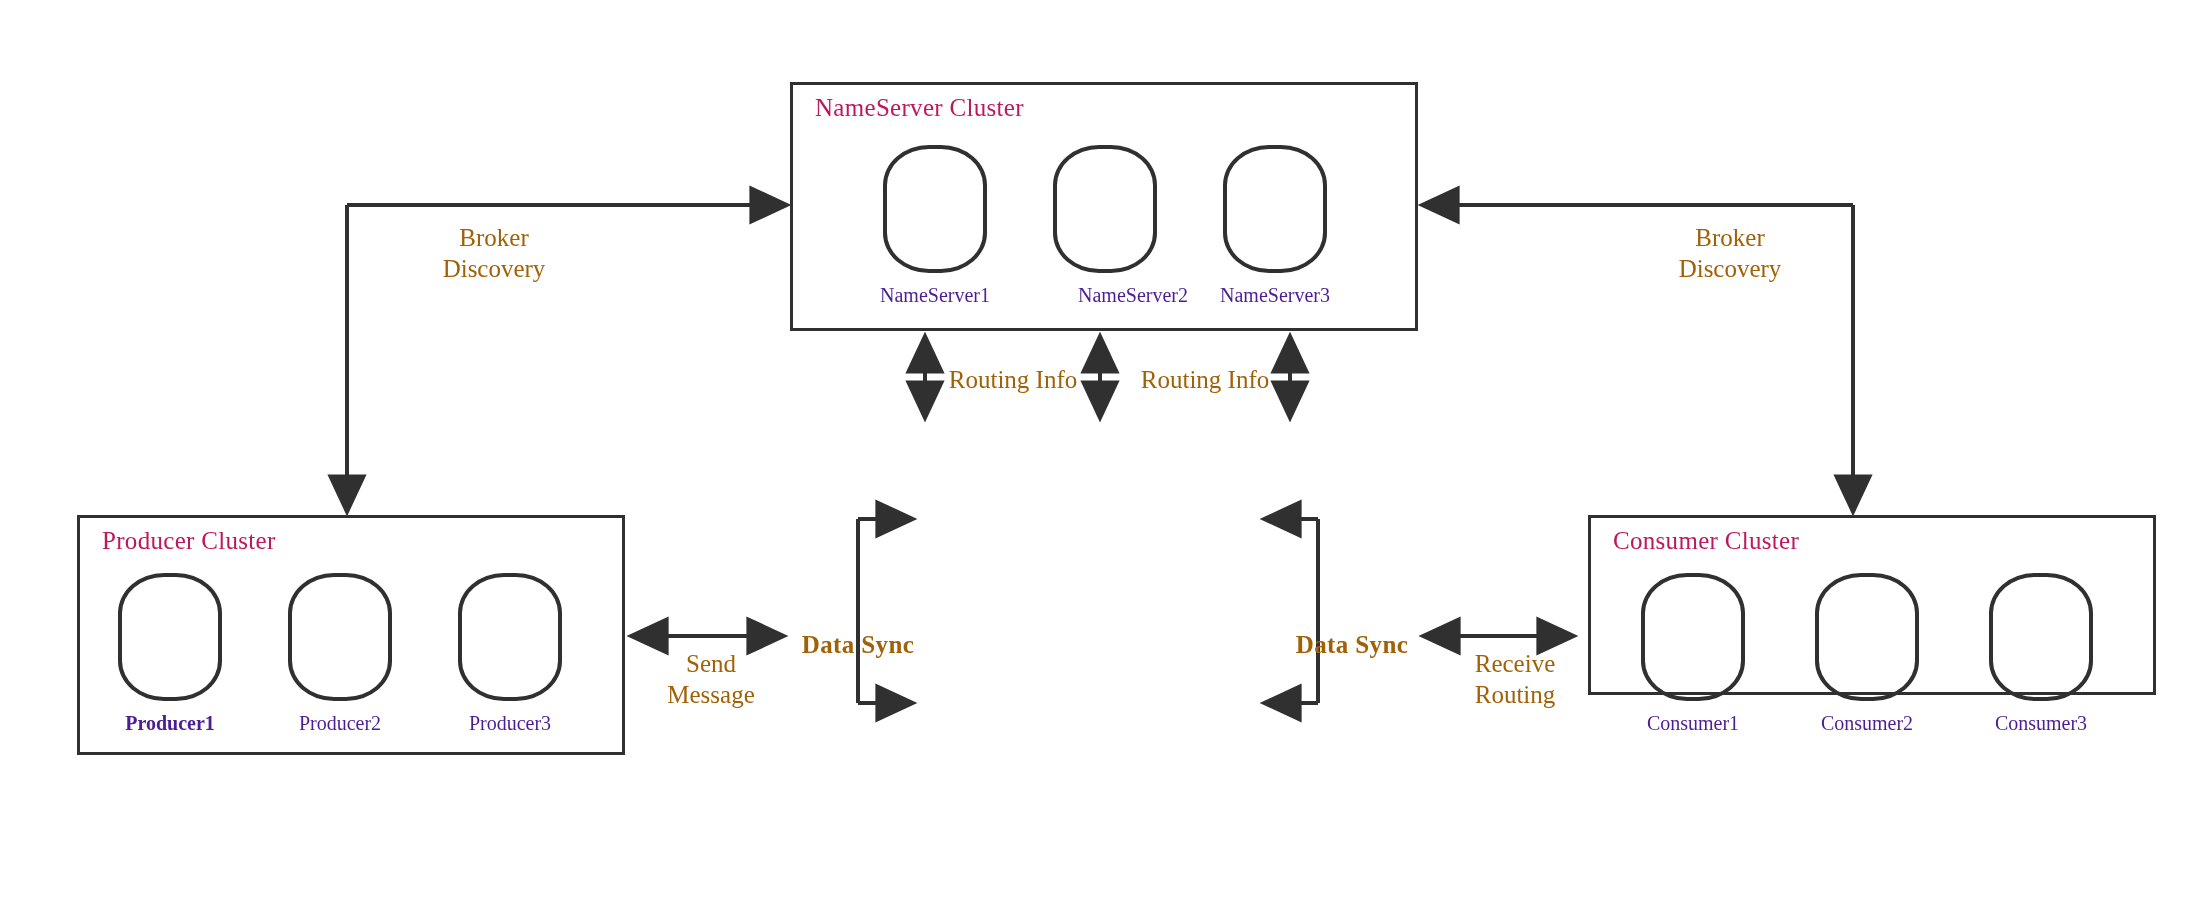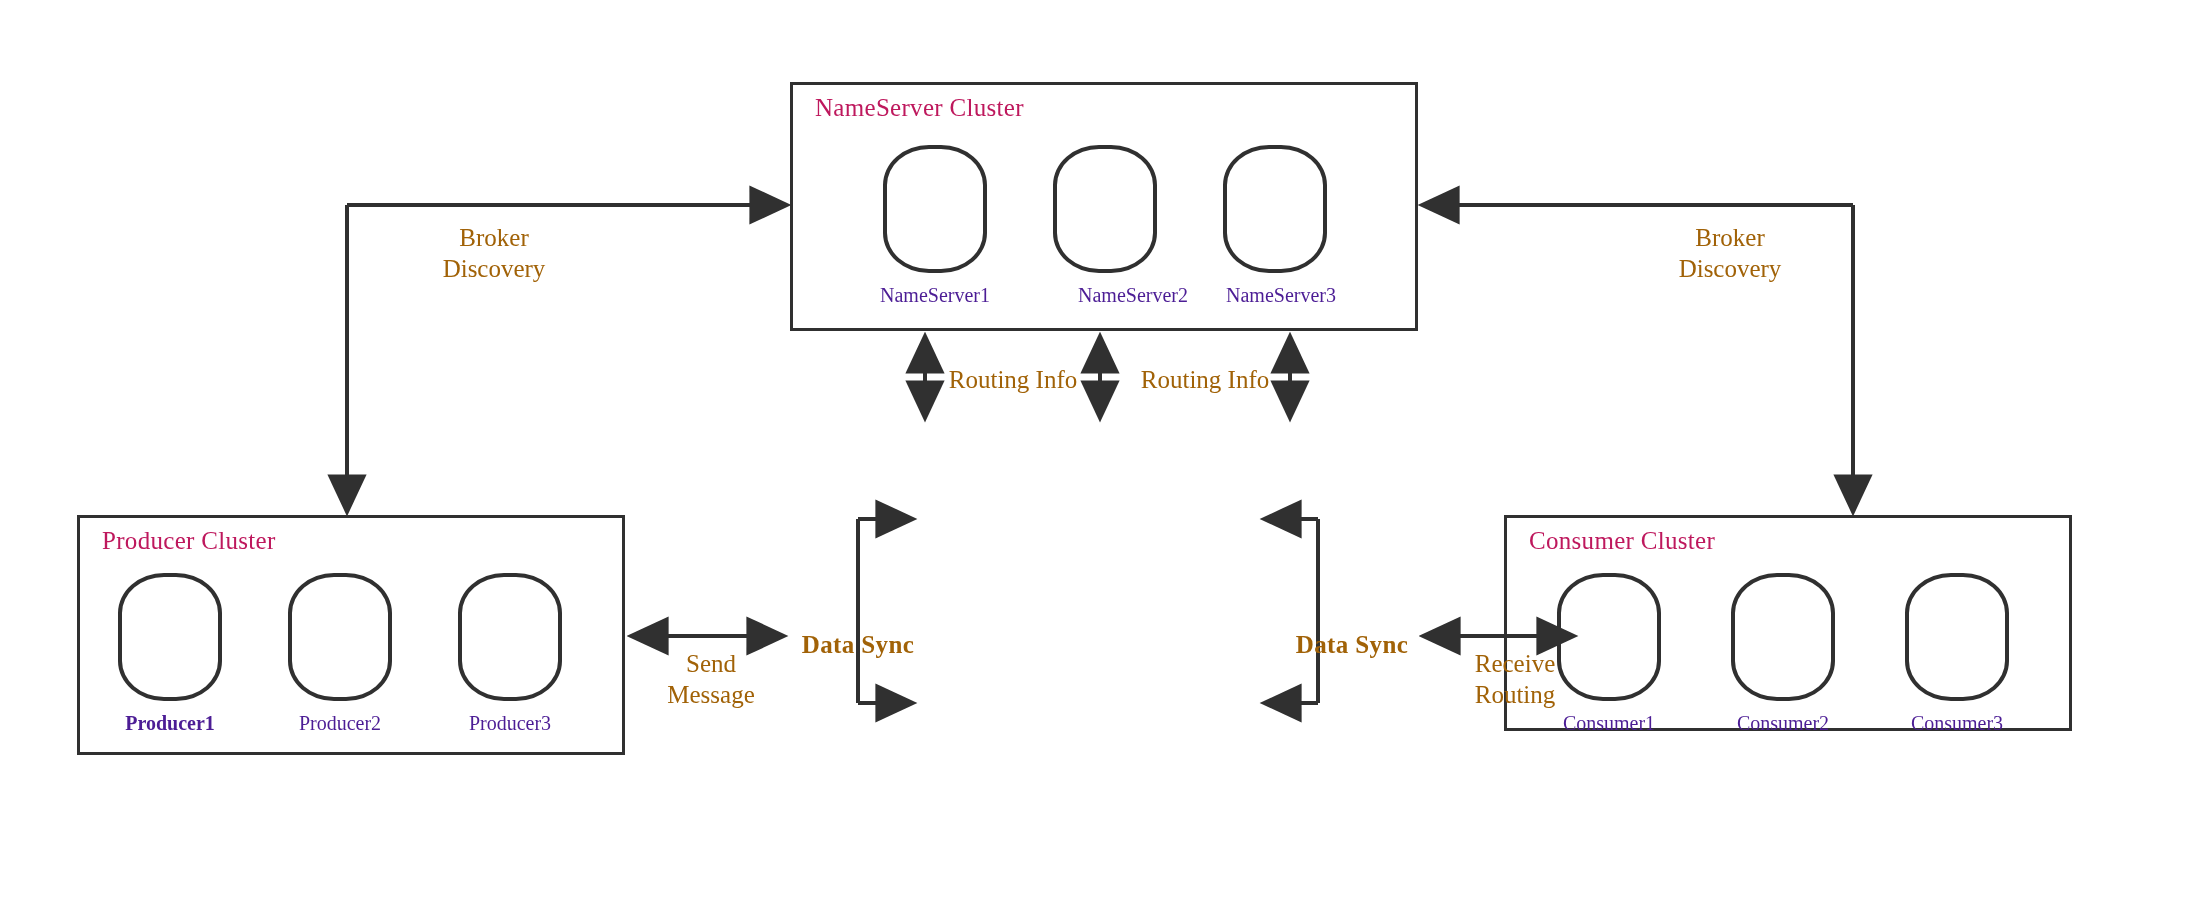--- a/index.html
+++ b/index.html
@@ -130,35 +130,35 @@
     </g>
   </svg>
 
   <div class="cluster" id="cluster-nameserver" style="left:790px; top:82px; width:628px; height:249px;">
     <div class="cluster-title">NameServer Cluster</div>
     <div class="node" style="left:90px; top:60px;"></div>
     <div class="node" style="left:260px; top:60px;"></div>
     <div class="node" style="left:430px; top:60px;"></div>
     <div class="node-label" style="left:142px; top:195px;">NameServer1</div>
     <div class="node-label" style="left:312px; top:195px;margin-left:28px;">NameServer2</div>
-    <div class="node-label" style="left:482px; top:195px;margin-left:6px;">NameServer3</div>
+    <div class="node-label" style="left:482px; top:195px;">NameServer3</div>
   </div>
 
 
   <div class="cluster" id="cluster-producer" style="left:77px; top:515px; width:548px; height:240px;padding-left:40px;">
     <div class="cluster-title">Producer Cluster</div>
     <div class="node" style="left:38px; top:55px;"></div>
     <div class="node" style="left:208px; top:55px;"></div>
     <div class="node" style="left:378px; top:55px;"></div>
     <div class="node-label" style="left:90px; top:190px;font-weight:bold;">Producer1</div>
     <div class="node-label" style="left:260px; top:190px;">Producer2</div>
     <div class="node-label" style="left:430px; top:190px;">Producer3</div>
   </div>
 
-  <div class="cluster" id="cluster-consumer" style="left:1504px; top:515px; width:568px; height:216px;">
+  <div class="cluster" id="cluster-consumer" style="left:1588px; top:515px; width:568px; height:180px;">
     <div class="cluster-title">Consumer Cluster</div>
     <div class="node" style="left:50px; top:55px;"></div>
     <div class="node" style="left:224px; top:55px;"></div>
     <div class="node" style="left:398px; top:55px;"></div>
     <div class="node-label" style="left:102px; top:190px;">Consumer1</div>
     <div class="node-label" style="left:276px; top:190px;">Consumer2</div>
     <div class="node-label" style="left:450px; top:190px;">Consumer3</div>
   </div>
 
   <div class="edge-label" style="left:494px; top:222px;">Broker

